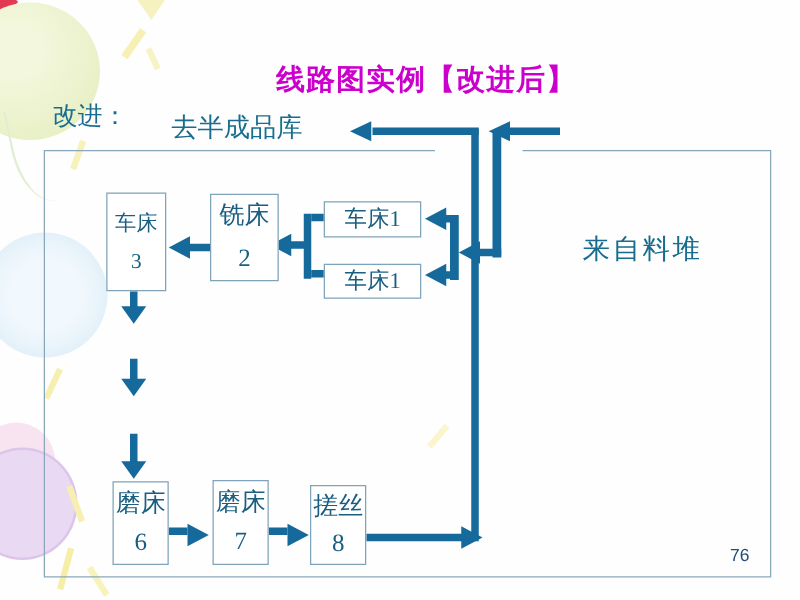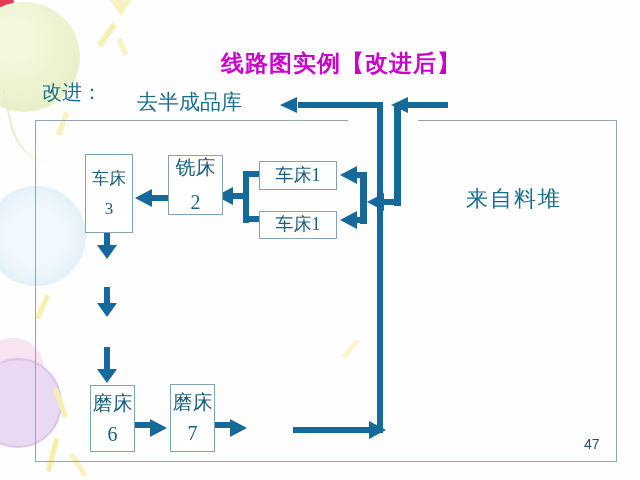--- a/index.html
+++ b/index.html
@@ -102,38 +102,42 @@
   <div class="ah ah-right" style="left:150px;top:419px;"></div>
   <div class="shaft" style="left:215px;top:422px;width:15px;height:6px;"></div>
   <div class="ah ah-right" style="left:230px;top:419px;"></div>
   <div class="shaft" style="left:293px;top:427px;width:78px;height:6px;"></div>
   <div class="ah ah-right" style="left:369px;top:421px;"></div>
 
   <div class="node" style="left:85px;top:154px;width:48px;height:79px;font-size:17px;">
     <span>车床</span>
     <span>3</span>
   </div>
-  <div class="node" style="left:168px;top:155px;width:55px;height:60px;font-size:20px;text-align:right;">
+  <div class="node" style="left:168px;top:155px;width:55px;height:70px;font-size:20px;text-align:right;">
     <span>铣床</span>
     <span>2</span>
   </div>
   <div class="node" style="left:259px;top:161px;width:78px;height:29px;font-size:18px;">
     <span>车床1</span>
   </div>
   <div class="node" style="left:259px;top:211px;width:78px;height:28px;font-size:18px;">
     <span>车床1</span>
   </div>
   <div class="node" style="left:90px;top:385px;width:45px;height:67px;font-size:20px;line-height:1.55;">
     <span>磨床</span>
     <span>6</span>
   </div>
   <div class="node" style="left:170px;top:384px;width:45px;height:68px;font-size:20px;line-height:1.55;">
     <span>磨床</span>
     <span>7</span>
   </div>
+  <div class="node" style="left:248px;top:388px;width:45px;height:64px;font-size:20px;line-height:1.5;">
+    <span>搓丝</span>
+    <span>8</span>
+  </div>
 
   <div id="title">线路图实例【改进后】</div>
   <div class="lbl" style="left:137px;top:88px;font-size:21px;">去半成品库</div>
   <div class="lbl" style="left:42px;top:79px;font-size:20px;">改进：</div>
   <div class="lbl" style="left:466px;top:184px;font-size:22px;letter-spacing:2px;">来自料堆</div>
-  <div id="page-number">47</div>
+  <div id="page-number">76</div>
 
 </div>
 
 </body></html>

